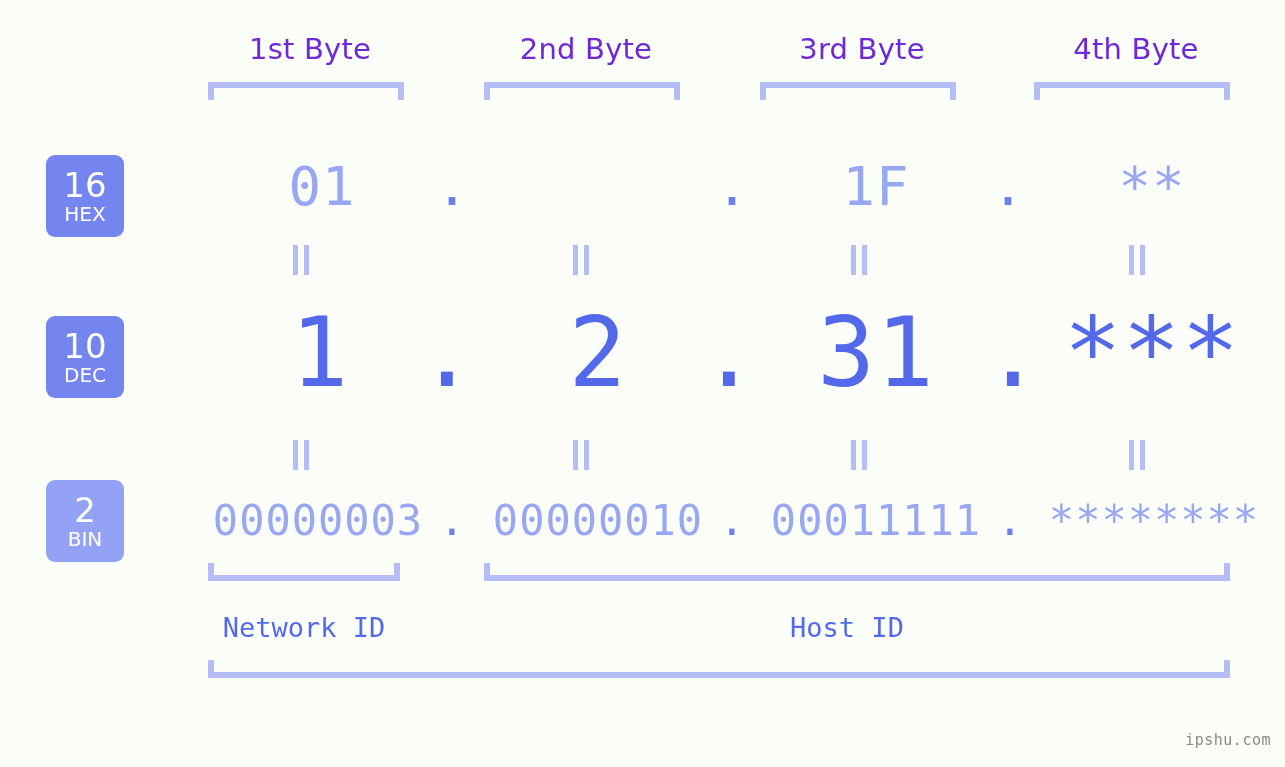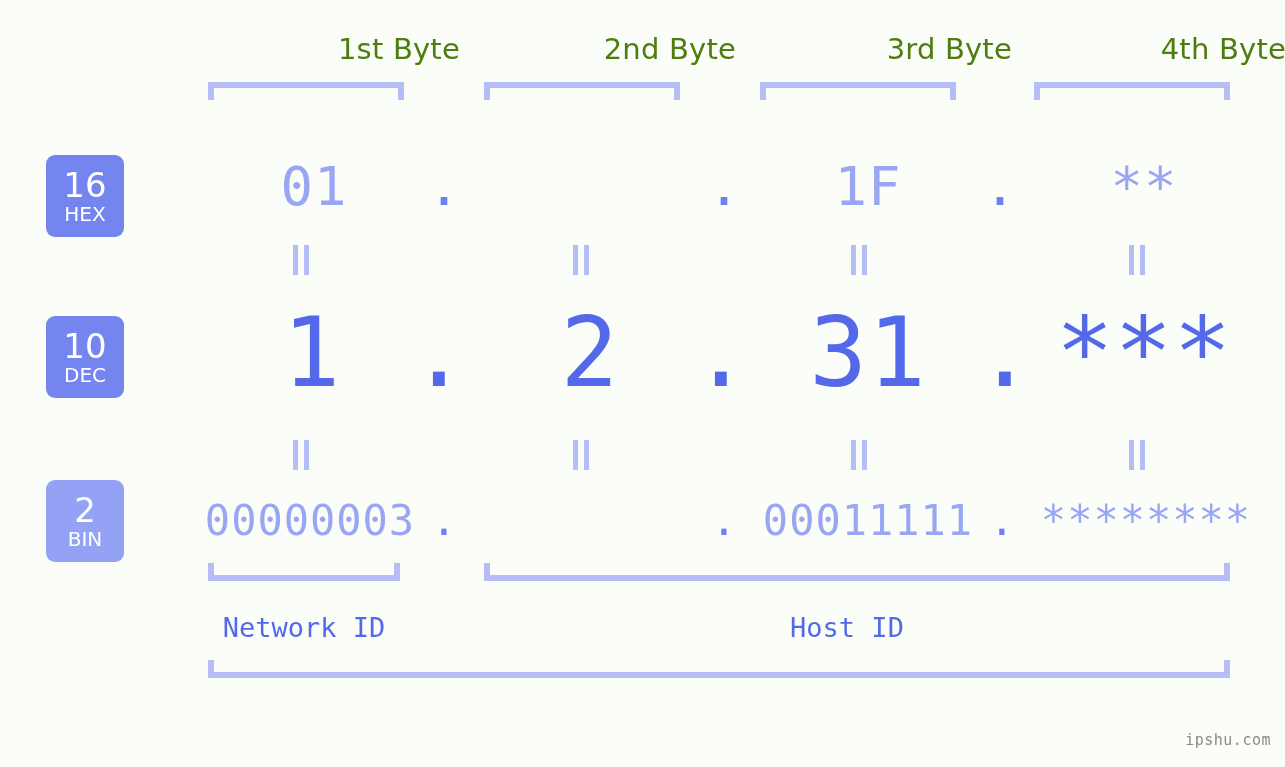--- a/index.html
+++ b/index.html
@@ -18,24 +18,24 @@
     position: relative;
     width: 1285px;
     height: 767px;
   }
 
   
   .byte-label {
     position: absolute;
     top: 32px;
     width: 300px;
-    text-align: right;
+    text-align: center;
     font-family: "DejaVu Sans", sans-serif;
     font-size: 29px;
-    color: #4d7c0f;
+    color: #6d28d9;
     letter-spacing: 0.2px;
     white-space: nowrap;
   }
 
   
   .bracket {
     position: absolute;
     box-sizing: border-box;
   }
   .bracket-down {
@@ -73,21 +73,21 @@
   }
   .badge .nm {
     font-family: "DejaVu Sans", sans-serif;
     font-size: 20px;
     font-weight: 400;
   }
 
   
   .row {
     position: absolute;
-    left: 8px;
+    left: 16px;
     width: 1213px;
   }
 
   .cell {
     position: absolute;
     text-align: center;
     white-space: pre;
     font-family: "DejaVu Sans Mono", monospace;
     line-height: 1;
   }
@@ -245,20 +245,21 @@
       <i></i>
     </div>
   <div class="eq" style="left:1124px; top:440px;">
       <i></i>
       <i></i>
     </div>
 
   <div class="row" style="top:500px; height:50px;">
     <div class="cell bin-val" style="left:196px; top:0; width:212px;">00000003</div>
     <div class="cell bin-dot" style="left:408px; top:0; width:56px;">.</div>
+    <div class="cell bin-val" style="left:476px; top:0; width:212px;">00000010</div>
     <div class="cell bin-dot" style="left:688px; top:0; width:56px;">.</div>
     <div class="cell bin-val" style="left:754px; top:0; width:212px;">00011111</div>
     <div class="cell bin-dot" style="left:966px; top:0; width:56px;">.</div>
     <div class="cell bin-val" style="left:1032px; top:0; width:212px;">********</div>
   </div>
 
   <div class="bracket bracket-up" style="left:208px; top:563px; width:192px;"></div>
   <div class="bracket bracket-up" style="left:484px; top:563px; width:746px;"></div>
 
   <div class="id-label" style="left:747px; top:612px; width:200px;">Host ID</div>

